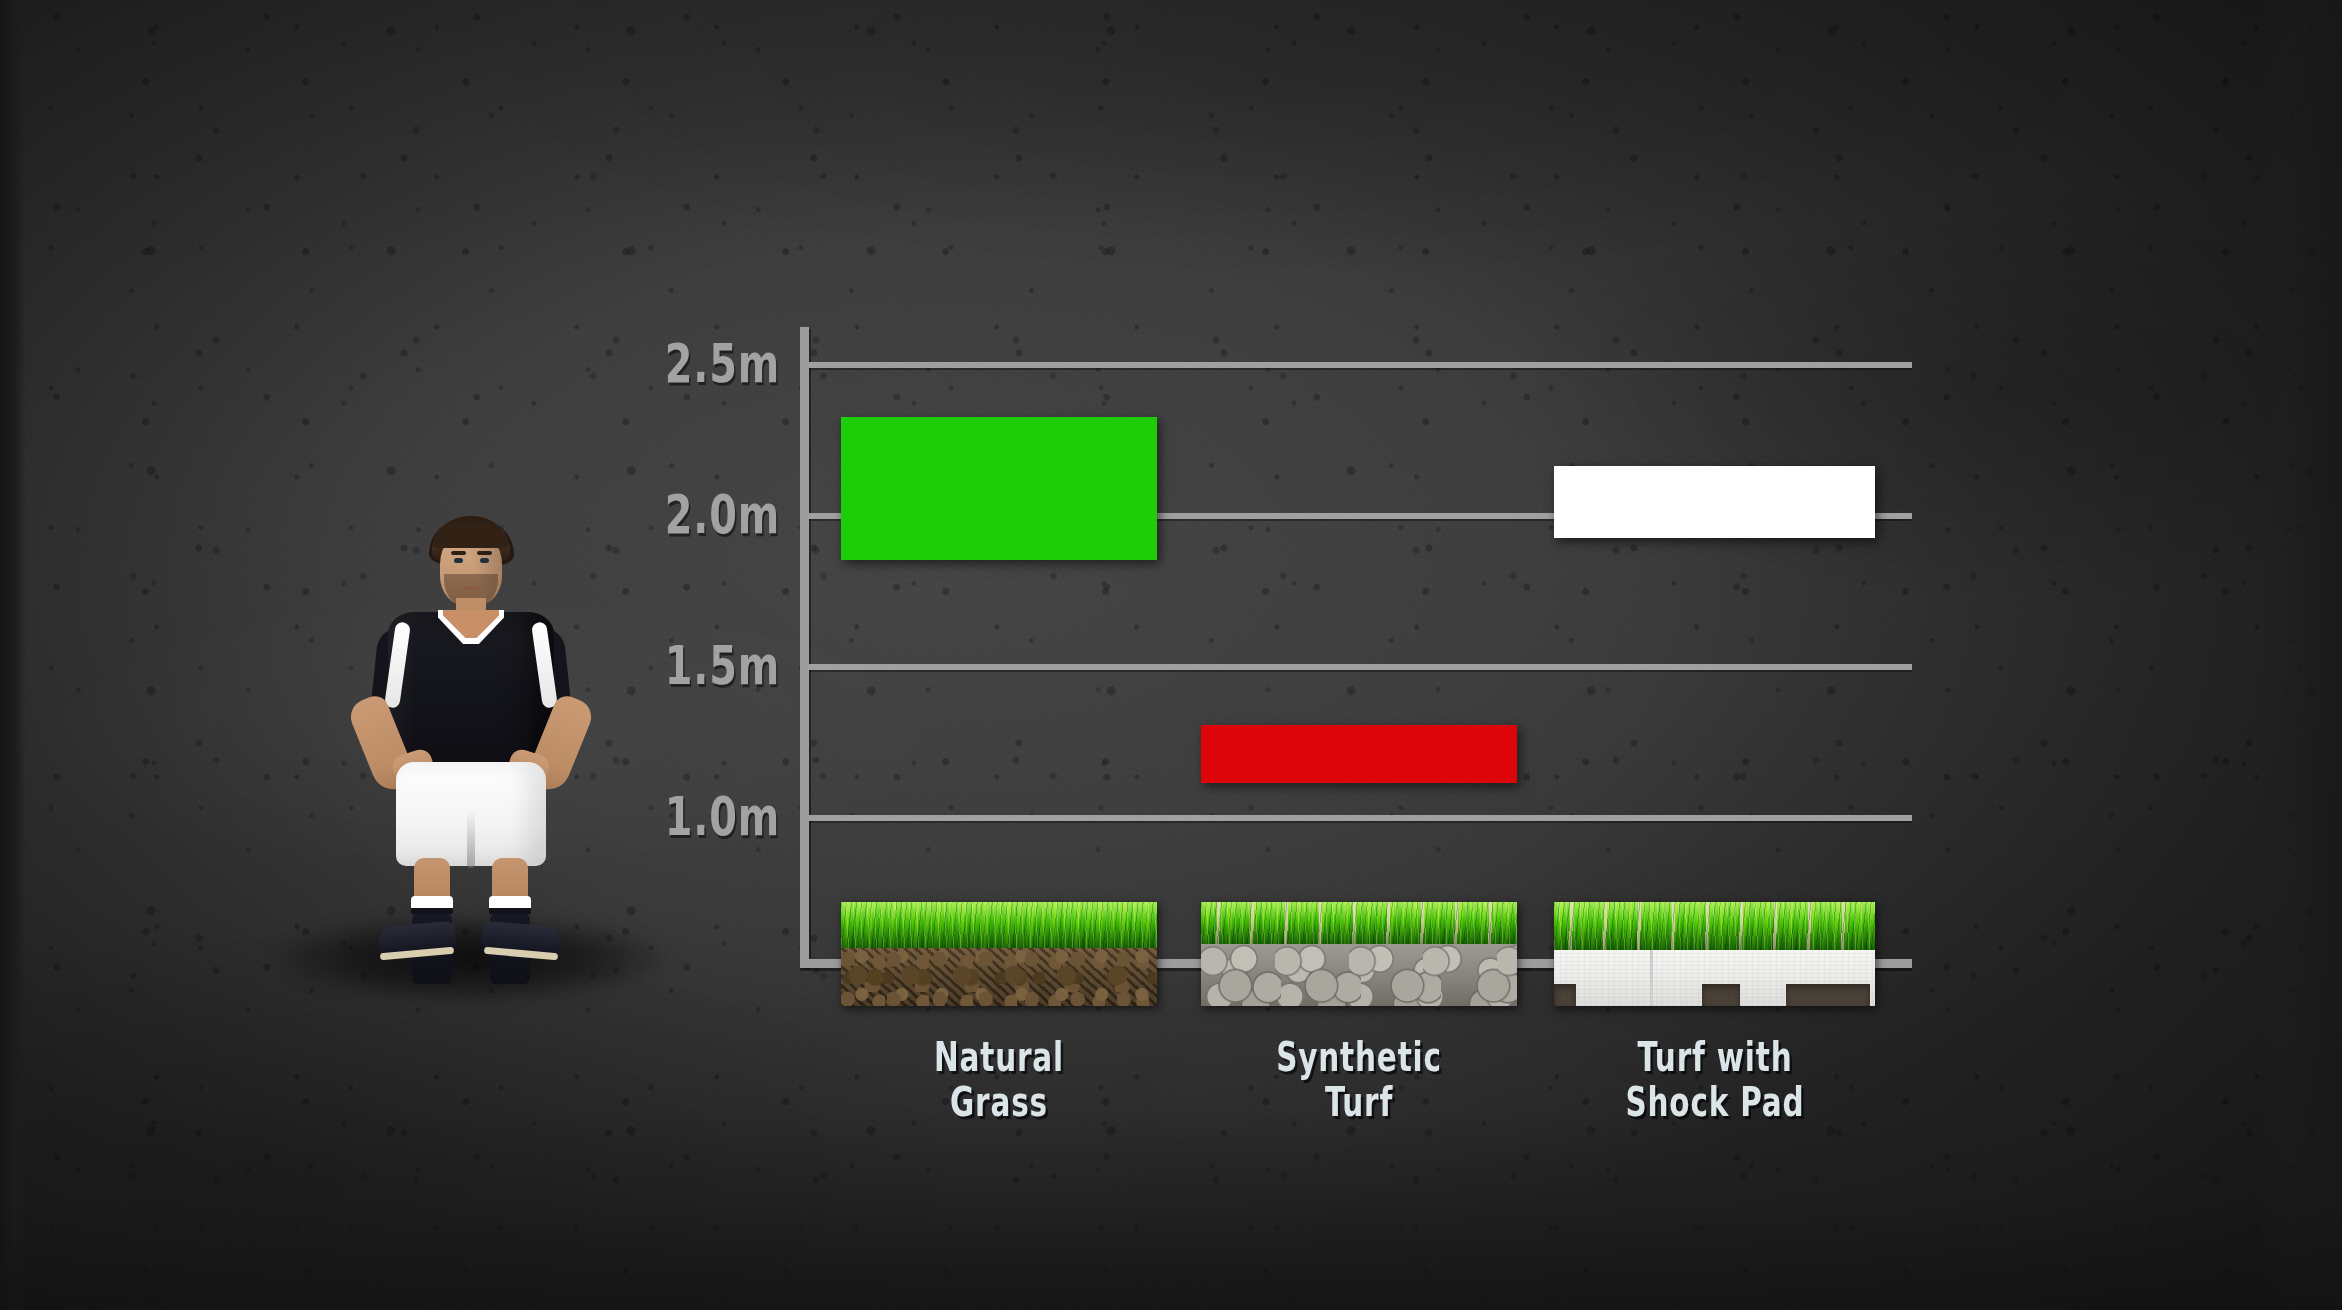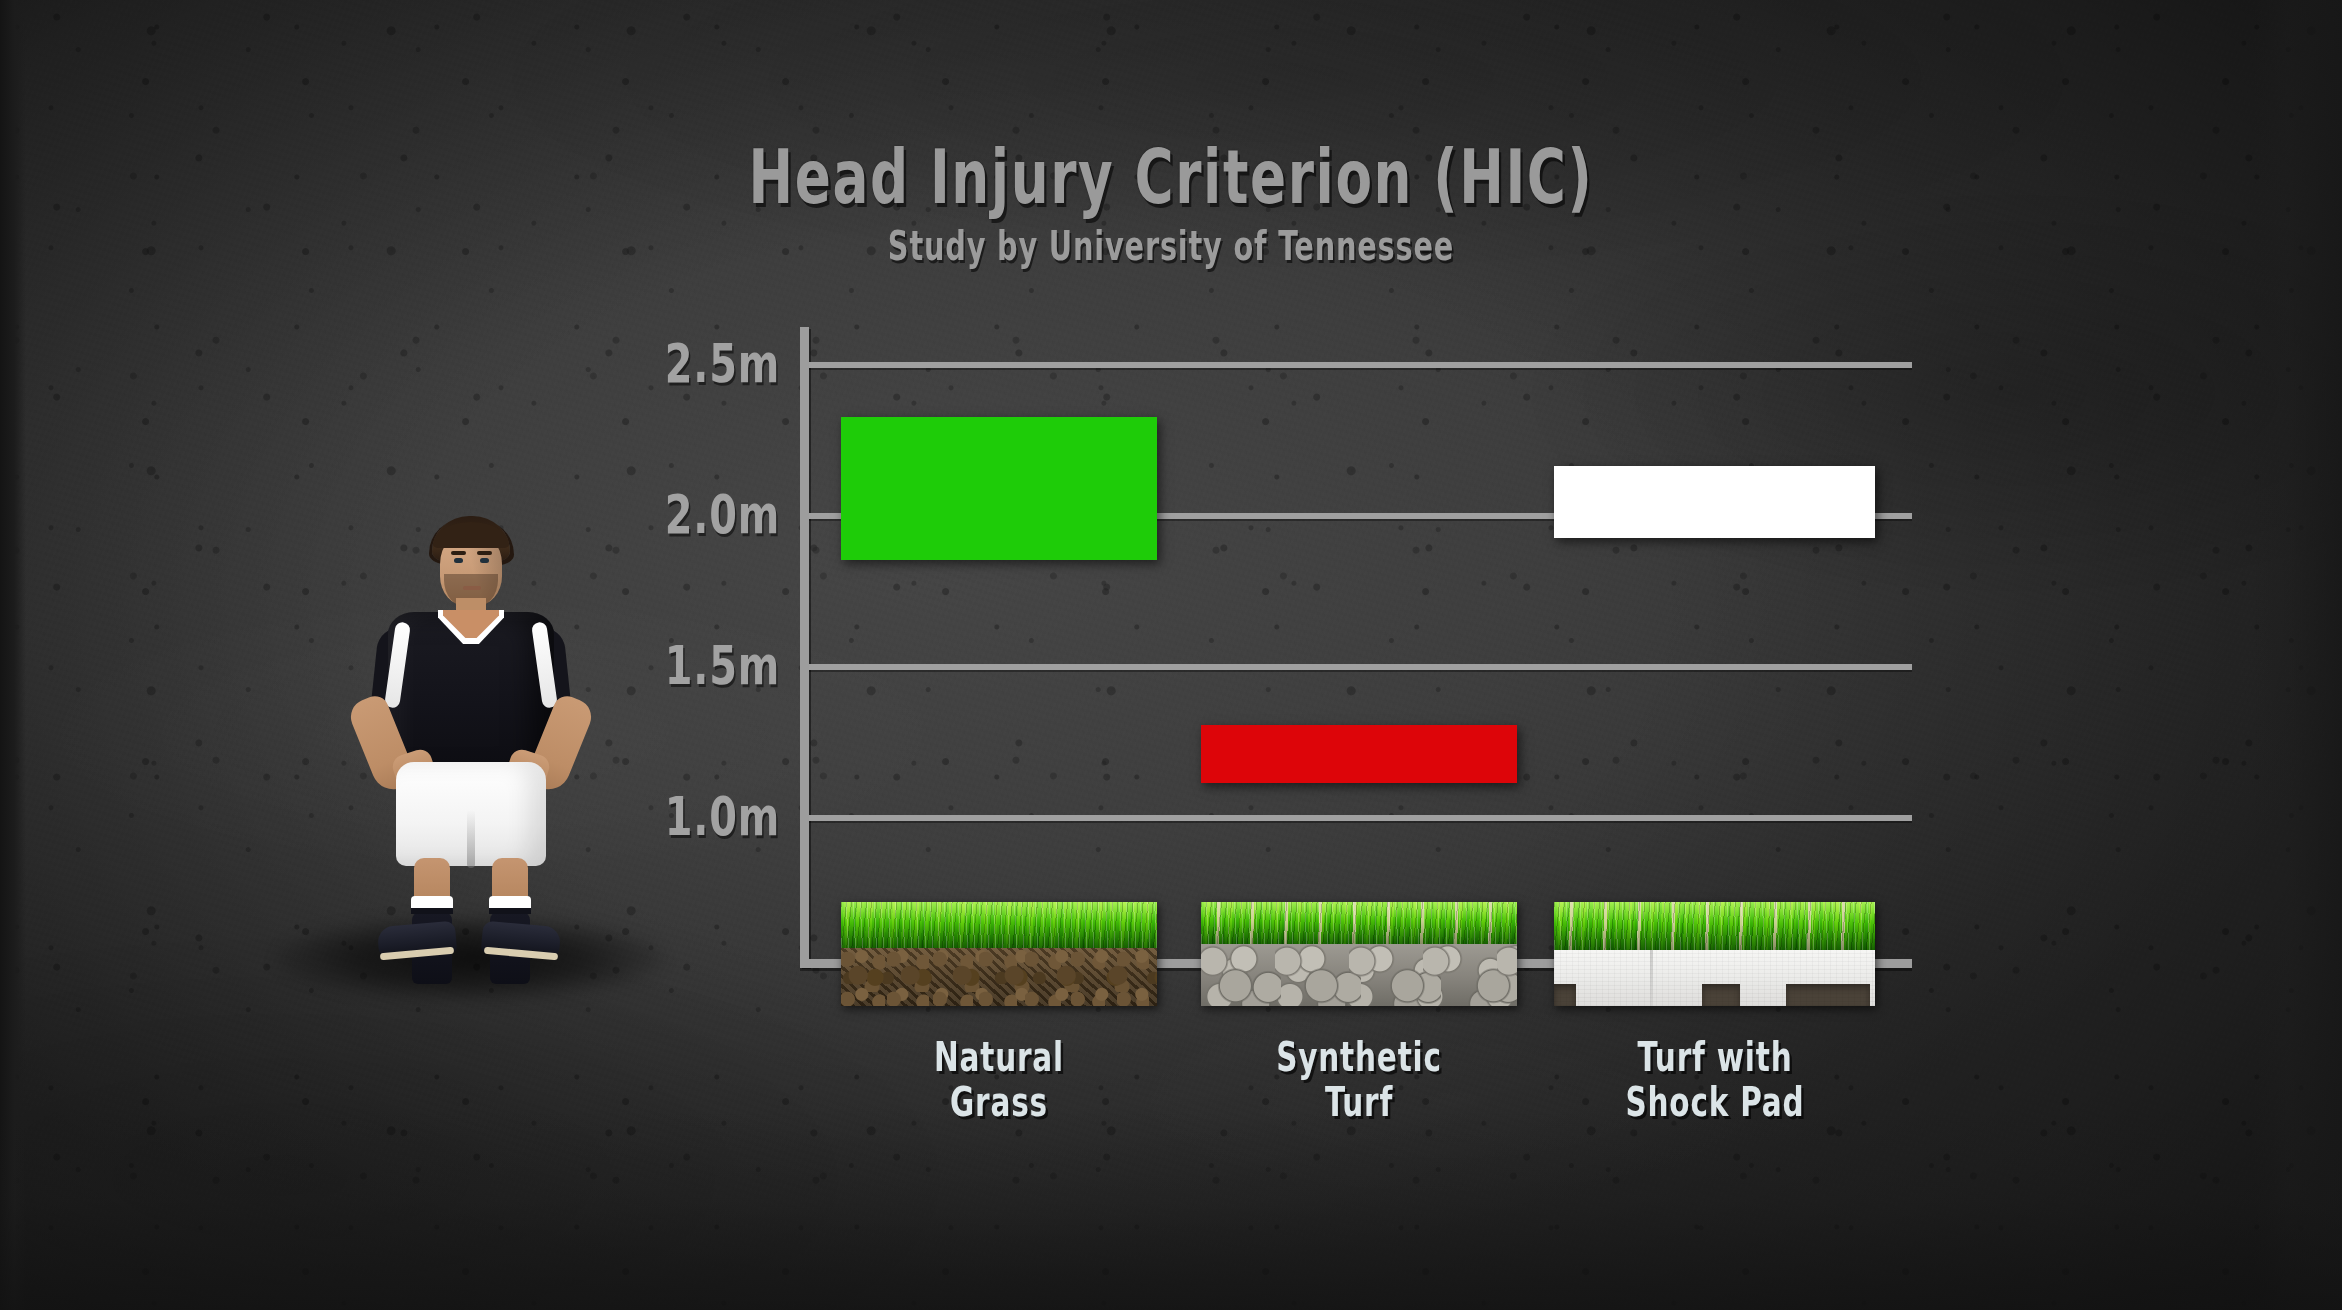--- a/index.html
+++ b/index.html
@@ -368,24 +368,20 @@
 <div class="stage">
 
   <div class="bg-base"></div>
   <div class="bg-grunge"></div>
   <div class="bg-scuff"></div>
   <div class="bg-vignette"></div>
   <div class="bg-edge-left"></div>
   <div class="bg-edge-right"></div>
   <div class="bg-edge-bottom"></div>
 
-  <div class="title-wrap">
-    <div class="title">Head Injury Criterion (HIC)</div>
-    <div class="subtitle">Study by University of Tennessee</div>
-  </div>
 
   <div class="chart">
 
     <div class="axis-line"></div>
 
     <div class="gridline" style="top:362px;"></div>
     <div class="gridline" style="top:513px;"></div>
     <div class="gridline" style="top:664px;"></div>
     <div class="gridline" style="top:815px;"></div>
     <div class="baseline"></div>

